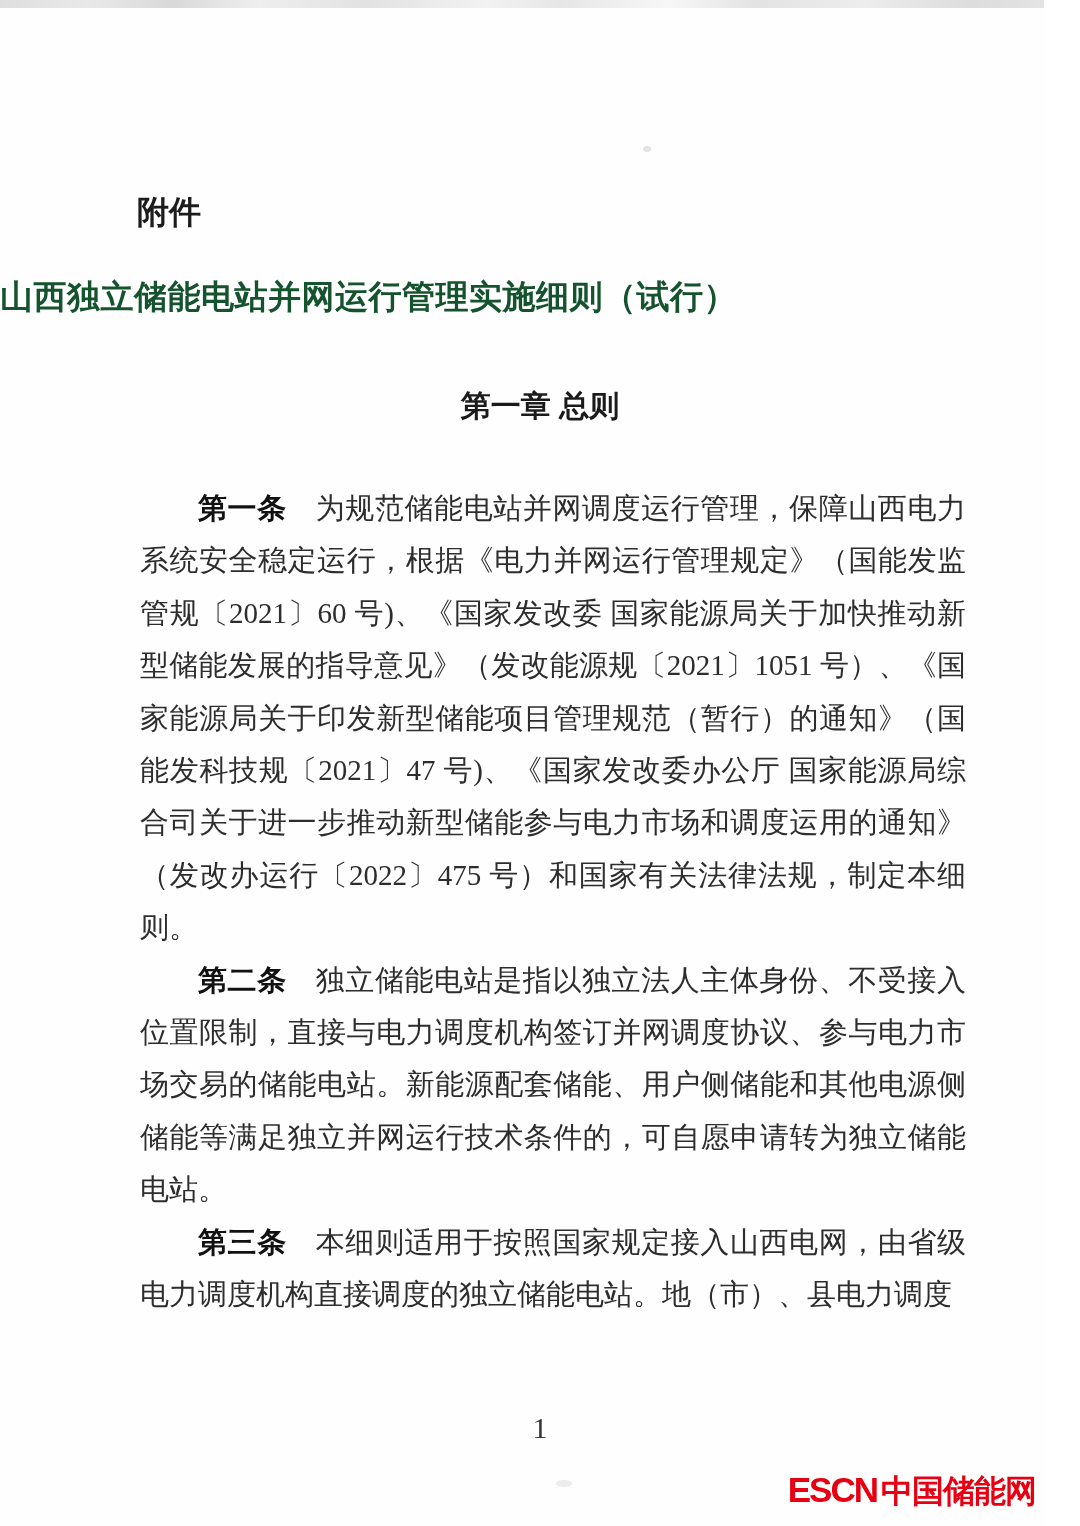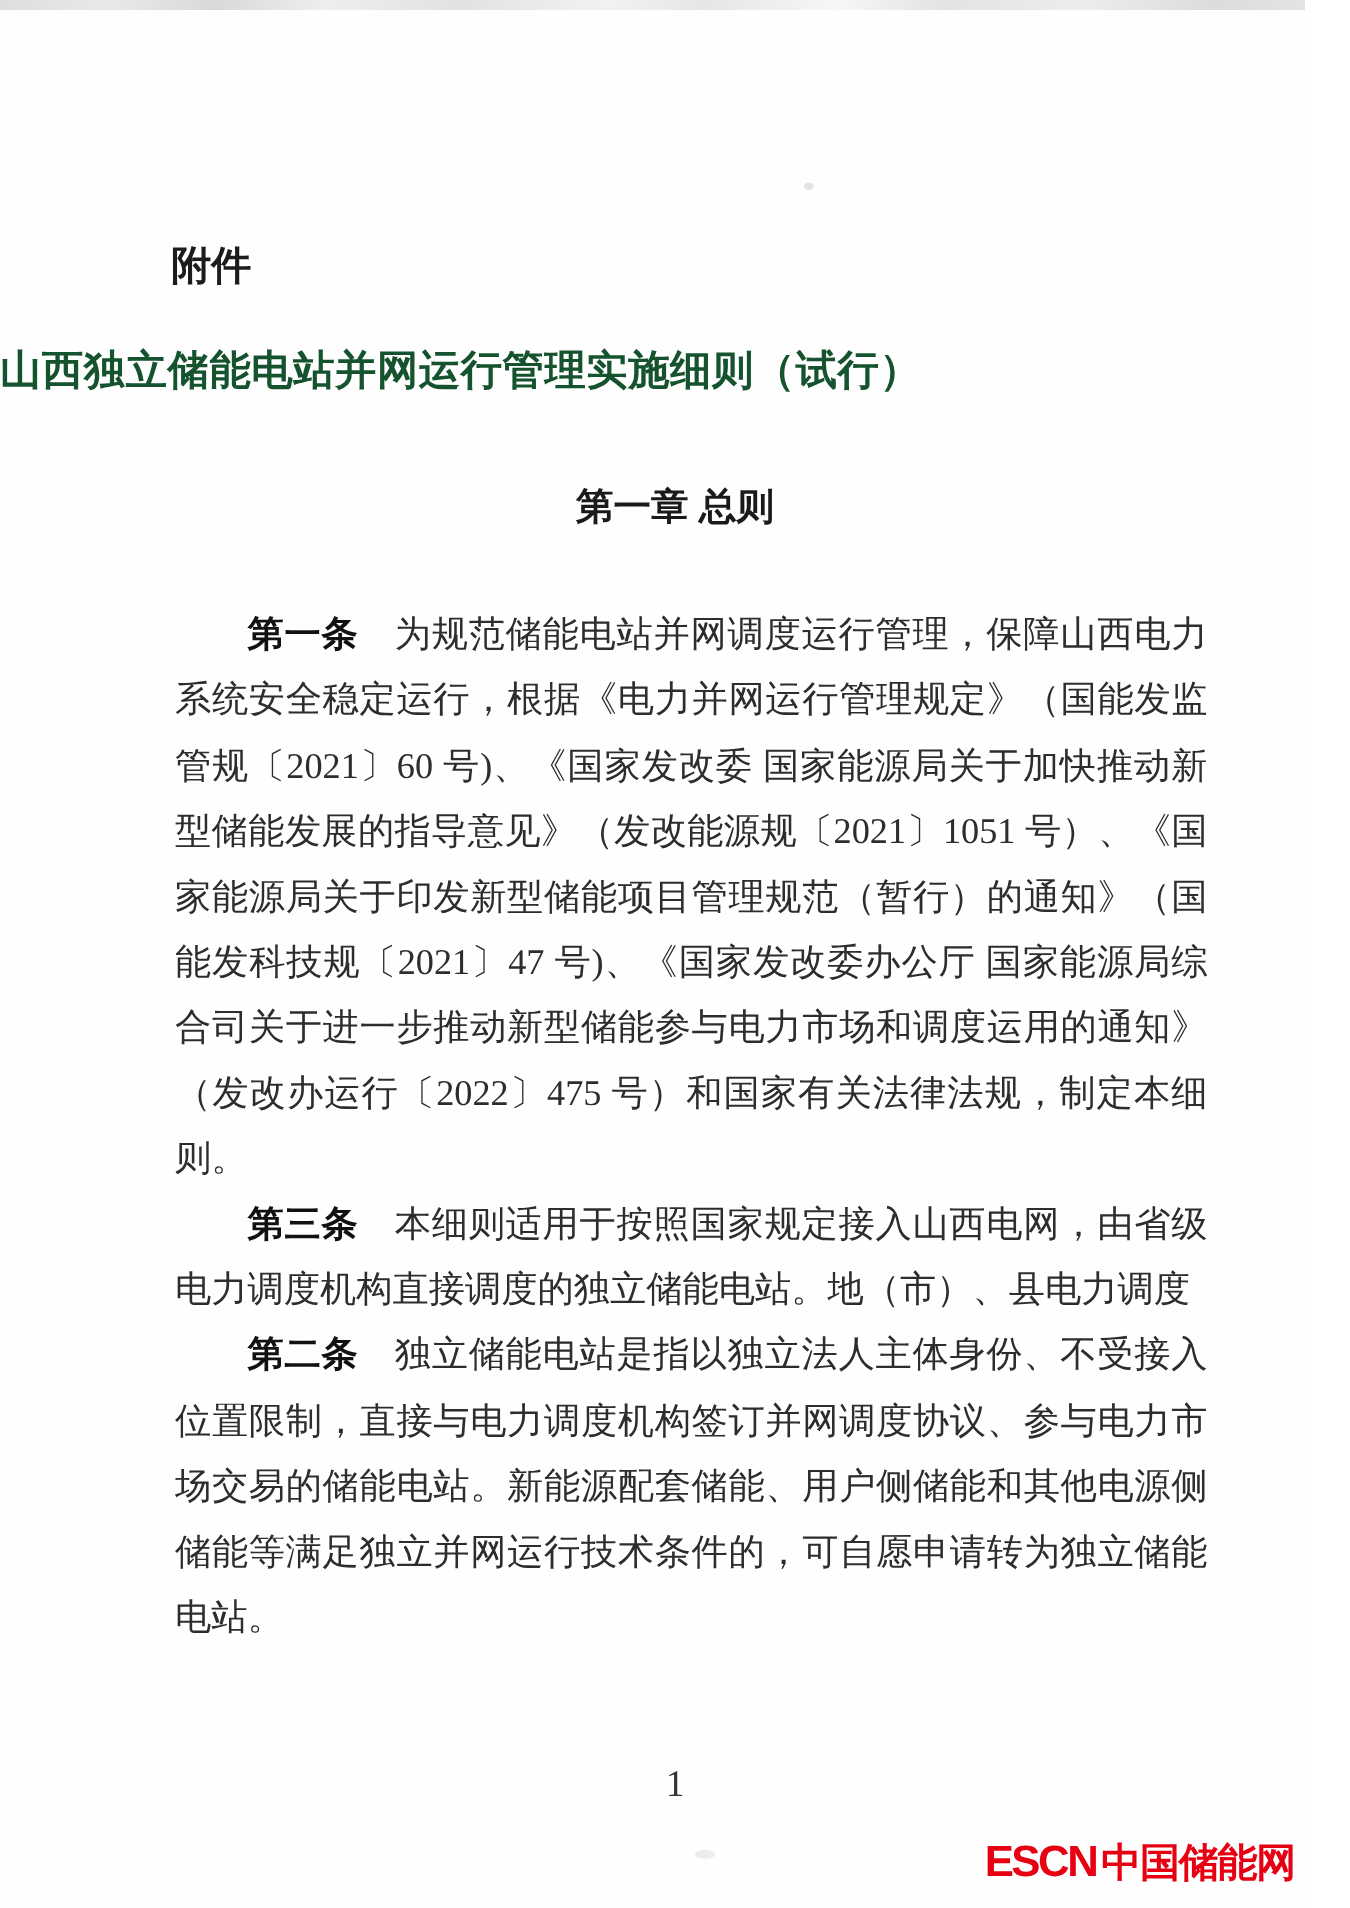--- a/index.html
+++ b/index.html
@@ -138,22 +138,22 @@
   <div class="scan-smudge"></div>
 
   <div class="attachment">附件</div>
 
   <h1 class="title">山西独立储能电站并网运行管理实施细则（试行）</h1>
 
   <h2 class="chapter">第一章 总则</h2>
 
   <div class="body-text" id="paragraphs">
       <p class="para"><span class="article-label">第一条</span>为规范储能电站并网调度运行管理，保障山西电力系统安全稳定运行，根据《电力并网运行管理规定》（国能发监管规〔2021〕60 号)、《国家发改委 国家能源局关于加快推动新型储能发展的指导意见》（发改能源规〔2021〕1051 号）、《国家能源局关于印发新型储能项目管理规范（暂行）的通知》（国能发科技规〔2021〕47 号)、《国家发改委办公厅 国家能源局综合司关于进一步推动新型储能参与电力市场和调度运用的通知》（发改办运行〔2022〕475 号）和国家有关法律法规，制定本细则。</p>
+      <p class="para"><span class="article-label">第二条</span>独立储能电站是指以独立法人主体身份、不受接入位置限制，直接与电力调度机构签订并网调度协议、参与电力市场交易的储能电站。新能源配套储能、用户侧储能和其他电源侧储能等满足独立并网运行技术条件的，可自愿申请转为独立储能电站。</p>
       <p class="para"><span class="article-label">第三条</span>本细则适用于按照国家规定接入山西电网，由省级电力调度机构直接调度的独立储能电站。地（市）、县电力调度</p>
-      <p class="para"><span class="article-label">第二条</span>独立储能电站是指以独立法人主体身份、不受接入位置限制，直接与电力调度机构签订并网调度协议、参与电力市场交易的储能电站。新能源配套储能、用户侧储能和其他电源侧储能等满足独立并网运行技术条件的，可自愿申请转为独立储能电站。</p>
     </div>
 
   <div class="page-number">1</div>
 
   <div class="watermark" style="color: rgb(230, 0, 18);">
     <span class="logo-en">ESCN</span><span class="logo-zh">中国储能网</span>
   </div>
 </div>
 
 </body></html>

